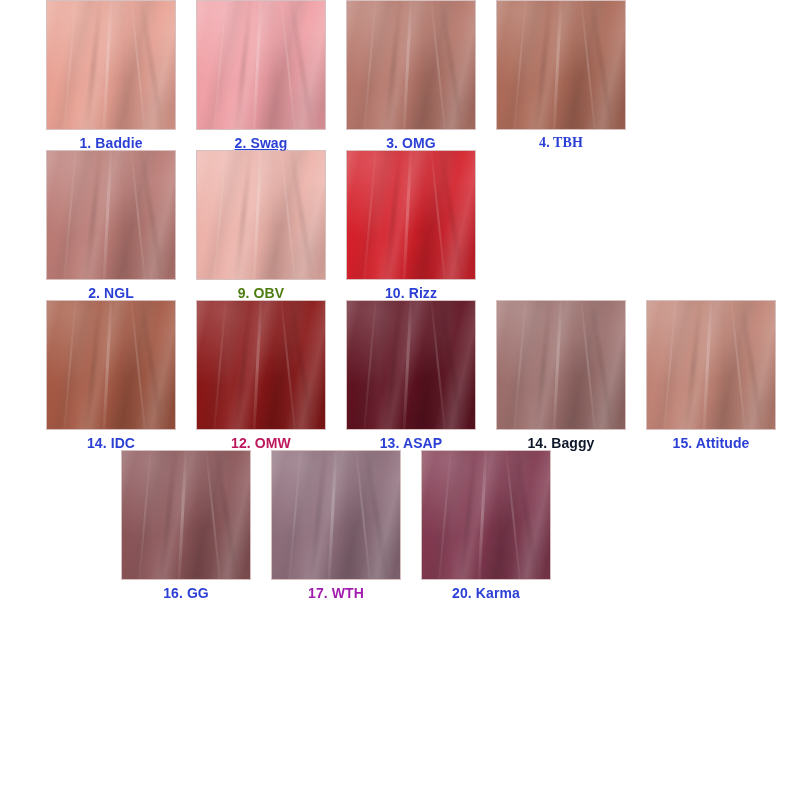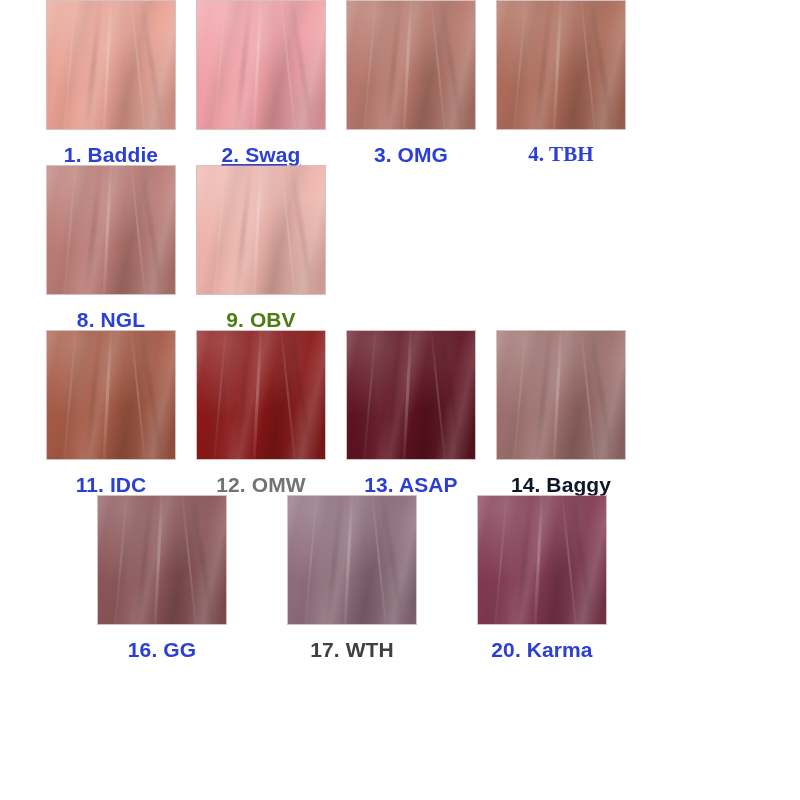--- a/index.html
+++ b/index.html
@@ -22,22 +22,21 @@
     background: #ffffff;
   }
 
   .swatch-row {
     display: flex;
     justify-content: flex-start;
     padding-left: 36px;
     box-sizing: border-box;
   }
   .swatch-row.row-last {
-    padding-left: 87px;
-    gap: 40px;
+    padding-left: 111px;
   }
 
   .swatch-cell {
     width: 150px;
     flex: 0 0 150px;
     display: flex;
     flex-direction: column;
     align-items: center;
     box-sizing: border-box;
   }
@@ -112,22 +111,22 @@
     top: -8%;
     height: 116%;
     width: 5px;
     background: linear-gradient(to bottom, rgba(0,0,0,0.00), rgba(0,0,0,0.10), rgba(0,0,0,0.00));
     filter: blur(1.2px);
   }
   .swatch-tile .crease.c1 { left: 34%; transform: rotate(6deg); }
   .swatch-tile .crease.c2 { left: 80%; transform: rotate(-9deg); opacity: .8; }
 
   .swatch-label {
-    margin-top: 14px;
-    font-size: 21px;
+    margin-top: 6px;
+    font-size: 14px;
     font-weight: bold;
     letter-spacing: 0.1px;
     color: #2B3FD4;
     text-align: center;
     white-space: nowrap;
     line-height: 1;
   }
 </style>
 </head>
 <body style="background: rgb(255, 255, 255);">
@@ -197,65 +196,79 @@
           <div class="base" style="background: rgb(186, 122, 116);"></div>
           <div class="sheenA"></div>
           <div class="sheenB"></div>
           <div class="sheenC"></div>
           <div class="streak s1"></div>
           <div class="streak s2"></div>
           <div class="streak s3"></div>
           <div class="crease c1"></div>
           <div class="crease c2"></div>
         </div>
-        <div class="swatch-label" style="color: rgb(43, 63, 212);">8. NGL</div>
+        <div class="swatch-label" style="color: rgb(43, 63, 212);">2. NGL</div>
       </div>
       <div class="swatch-cell">
         <div class="swatch-tile">
           <div class="base" style="background: rgb(237, 179, 170);"></div>
           <div class="sheenA"></div>
           <div class="sheenB"></div>
           <div class="sheenC"></div>
           <div class="streak s1"></div>
           <div class="streak s2"></div>
           <div class="streak s3"></div>
           <div class="crease c1"></div>
           <div class="crease c2"></div>
         </div>
         <div class="swatch-label" style="color: #4d7c0f;">9. OBV</div>
+      </div>
+      <div class="swatch-cell">
+        <div class="swatch-tile">
+          <div class="base" style="background: rgb(212, 32, 42);"></div>
+          <div class="sheenA"></div>
+          <div class="sheenB"></div>
+          <div class="sheenC"></div>
+          <div class="streak s1"></div>
+          <div class="streak s2"></div>
+          <div class="streak s3"></div>
+          <div class="crease c1"></div>
+          <div class="crease c2"></div>
+        </div>
+        <div class="swatch-label" style="color: rgb(43, 63, 212);">10. Rizz</div>
       </div>
     </div>
     <div class="swatch-row">
       <div class="swatch-cell">
         <div class="swatch-tile">
           <div class="base" style="background: rgb(164, 88, 67);"></div>
           <div class="sheenA"></div>
           <div class="sheenB"></div>
           <div class="sheenC"></div>
           <div class="streak s1"></div>
           <div class="streak s2"></div>
           <div class="streak s3"></div>
           <div class="crease c1"></div>
           <div class="crease c2"></div>
         </div>
-        <div class="swatch-label" style="color: rgb(43, 63, 212);">11. IDC</div>
+        <div class="swatch-label" style="color: rgb(43, 63, 212);">14. IDC</div>
       </div>
       <div class="swatch-cell">
         <div class="swatch-tile">
           <div class="base" style="background: rgb(137, 23, 23);"></div>
           <div class="sheenA"></div>
           <div class="sheenB"></div>
           <div class="sheenC"></div>
           <div class="streak s1"></div>
           <div class="streak s2"></div>
           <div class="streak s3"></div>
           <div class="crease c1"></div>
           <div class="crease c2"></div>
         </div>
-        <div class="swatch-label" style="color: #737373;">12. OMW</div>
+        <div class="swatch-label" style="color: #be185d;">12. OMW</div>
       </div>
       <div class="swatch-cell">
         <div class="swatch-tile">
           <div class="base" style="background: rgb(94, 18, 32);"></div>
           <div class="sheenA"></div>
           <div class="sheenB"></div>
           <div class="sheenC"></div>
           <div class="streak s1"></div>
           <div class="streak s2"></div>
           <div class="streak s3"></div>
@@ -270,20 +283,34 @@
           <div class="sheenA"></div>
           <div class="sheenB"></div>
           <div class="sheenC"></div>
           <div class="streak s1"></div>
           <div class="streak s2"></div>
           <div class="streak s3"></div>
           <div class="crease c1"></div>
           <div class="crease c2"></div>
         </div>
         <div class="swatch-label" style="color: #0f172a;">14. Baggy</div>
+      </div>
+      <div class="swatch-cell">
+        <div class="swatch-tile">
+          <div class="base" style="background: rgb(192, 131, 117);"></div>
+          <div class="sheenA"></div>
+          <div class="sheenB"></div>
+          <div class="sheenC"></div>
+          <div class="streak s1"></div>
+          <div class="streak s2"></div>
+          <div class="streak s3"></div>
+          <div class="crease c1"></div>
+          <div class="crease c2"></div>
+        </div>
+        <div class="swatch-label" style="color: rgb(43, 63, 212);">15. Attitude</div>
       </div>
     </div>
     <div class="swatch-row row-last">
       <div class="swatch-cell">
         <div class="swatch-tile">
           <div class="base" style="background: rgb(138, 84, 87);"></div>
           <div class="sheenA"></div>
           <div class="sheenB"></div>
           <div class="sheenC"></div>
           <div class="streak s1"></div>
@@ -299,21 +326,21 @@
           <div class="base" style="background: rgb(140, 108, 121);"></div>
           <div class="sheenA"></div>
           <div class="sheenB"></div>
           <div class="sheenC"></div>
           <div class="streak s1"></div>
           <div class="streak s2"></div>
           <div class="streak s3"></div>
           <div class="crease c1"></div>
           <div class="crease c2"></div>
         </div>
-        <div class="swatch-label" style="color: #404040; text-align: center;">17. WTH</div>
+        <div class="swatch-label" style="color: #a21caf; text-align: center;">17. WTH</div>
       </div>
       <div class="swatch-cell">
         <div class="swatch-tile">
           <div class="base" style="background: rgb(128, 56, 79);"></div>
           <div class="sheenA"></div>
           <div class="sheenB"></div>
           <div class="sheenC"></div>
           <div class="streak s1"></div>
           <div class="streak s2"></div>
           <div class="streak s3"></div>

